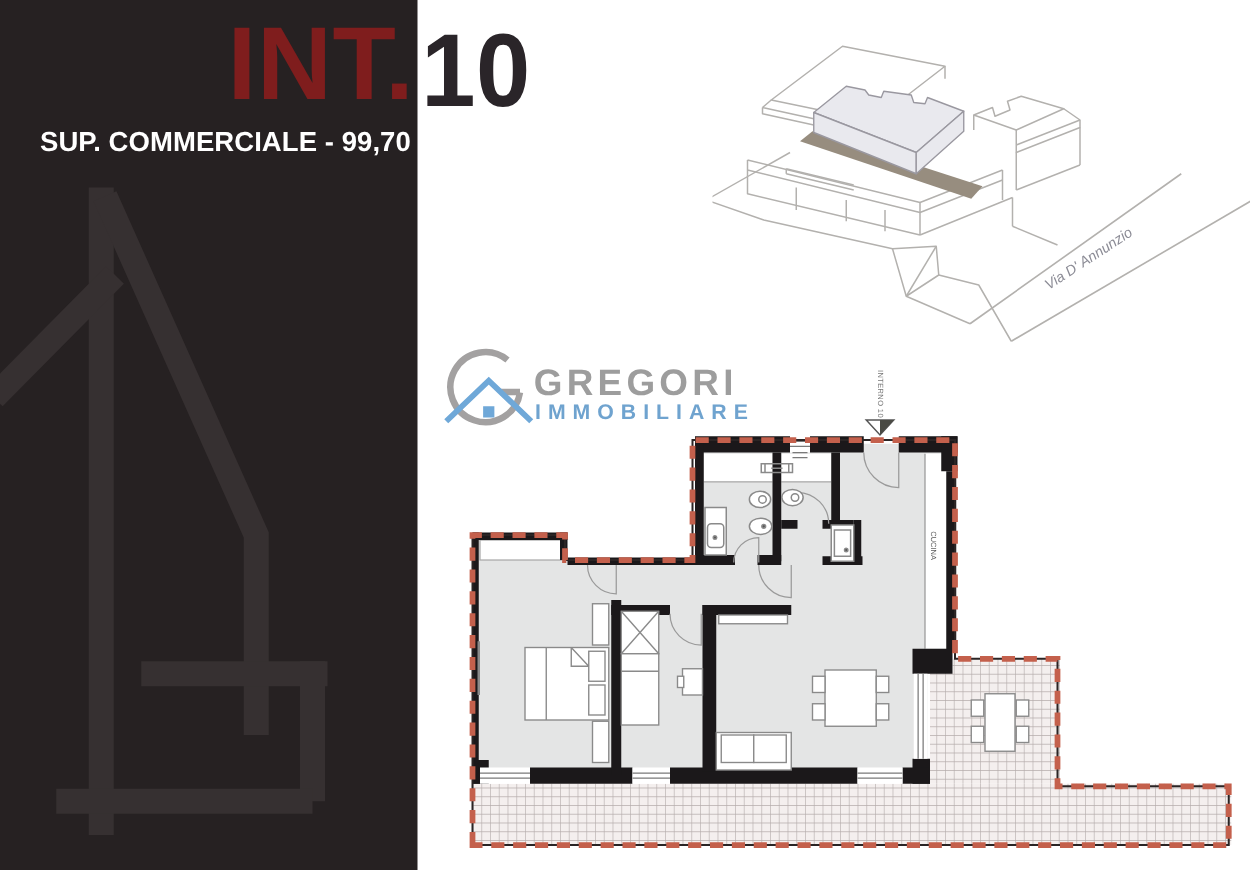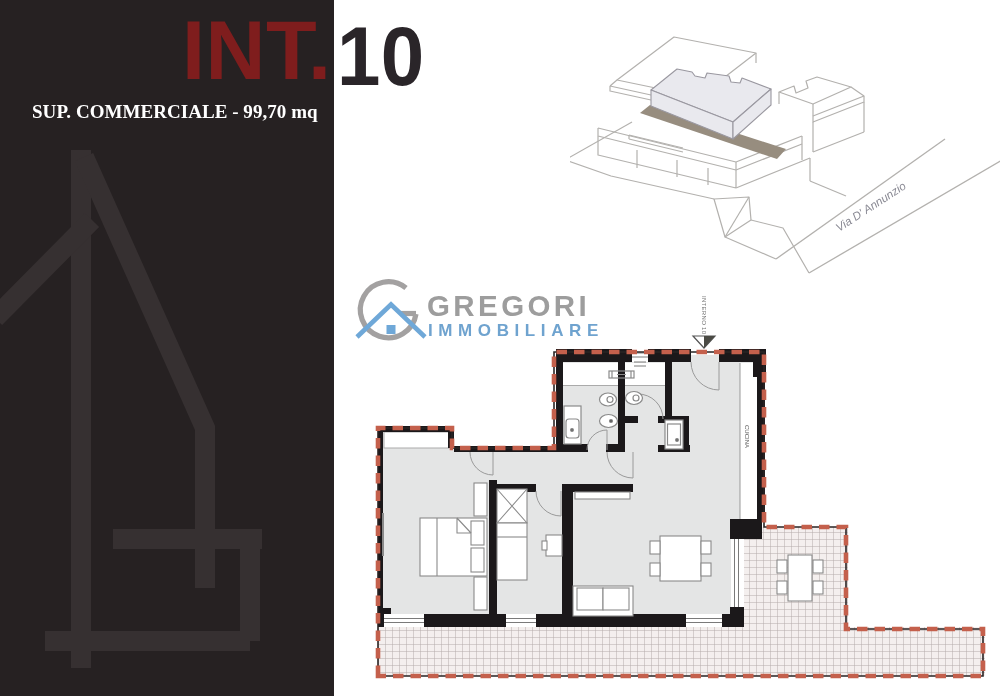--- a/index.html
+++ b/index.html
@@ -4,21 +4,21 @@
 <style>
   html,body{margin:0;padding:0;}
   body{width:1000px;height:696px;position:relative;background:#ffffff;
        font-family:"Liberation Sans",sans-serif;overflow:hidden;}
   .panel{position:absolute;left:0;top:0;width:334px;height:696px;background:#262122;}
   .title{position:absolute;top:0;white-space:nowrap;
          font-weight:bold;font-size:83px;line-height:83px;color:#fff;letter-spacing:0.5px;}
   .t-int{position:absolute;left:182px;top:9px;color:#7f1d1d;}
   .t-10{position:absolute;left:337px;top:15px;color:#2a2529;transform:scaleX(0.94);transform-origin:left top;}
   .subtitle{position:absolute;left:32px;top:101px;color:#ffffff;font-weight:bold;
-            font-size:19px;letter-spacing:0.05px;white-space:nowrap;font-family:Liberation Serif, serif;}
+            font-size:22px;letter-spacing:0.05px;white-space:nowrap;}
   svg{position:absolute;left:0;top:0;}
 </style>
 </head>
 <body>
 <div class="panel"></div>
 
 <svg width="334" height="696" viewBox="0 0 334 696">
   <g stroke="#363031" stroke-width="20" fill="none">
     <path d="M81,150 L81,668"></path>
     <path d="M-5,318 L92,220"></path>

